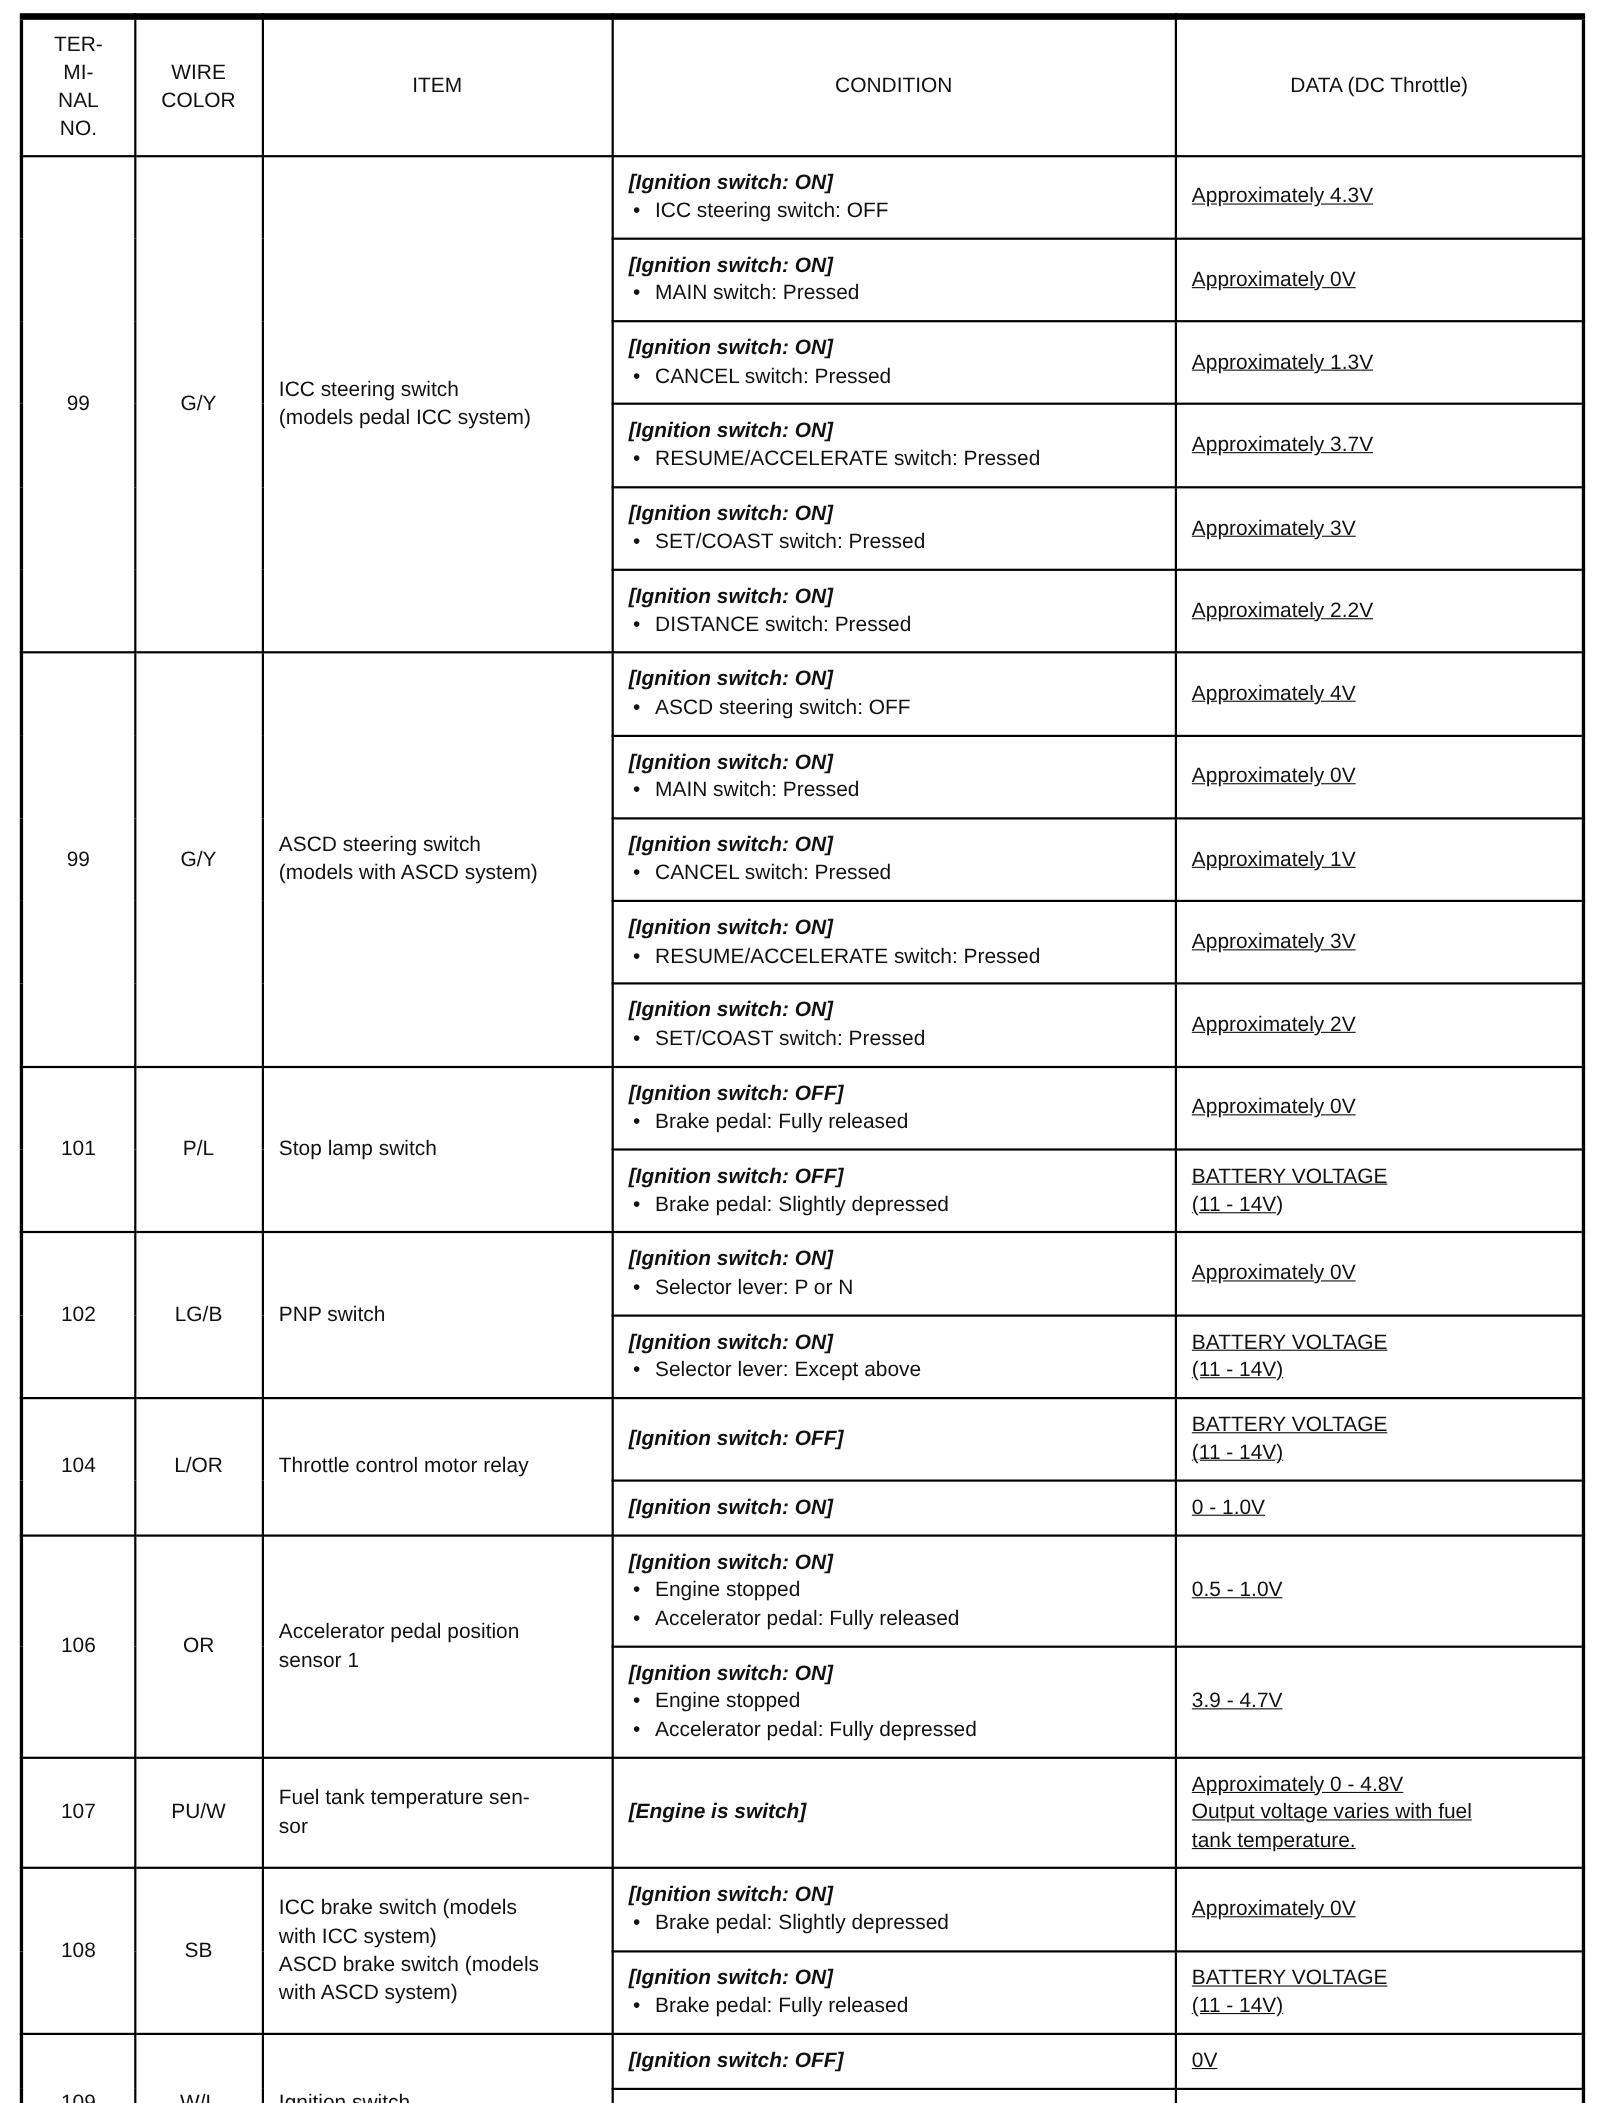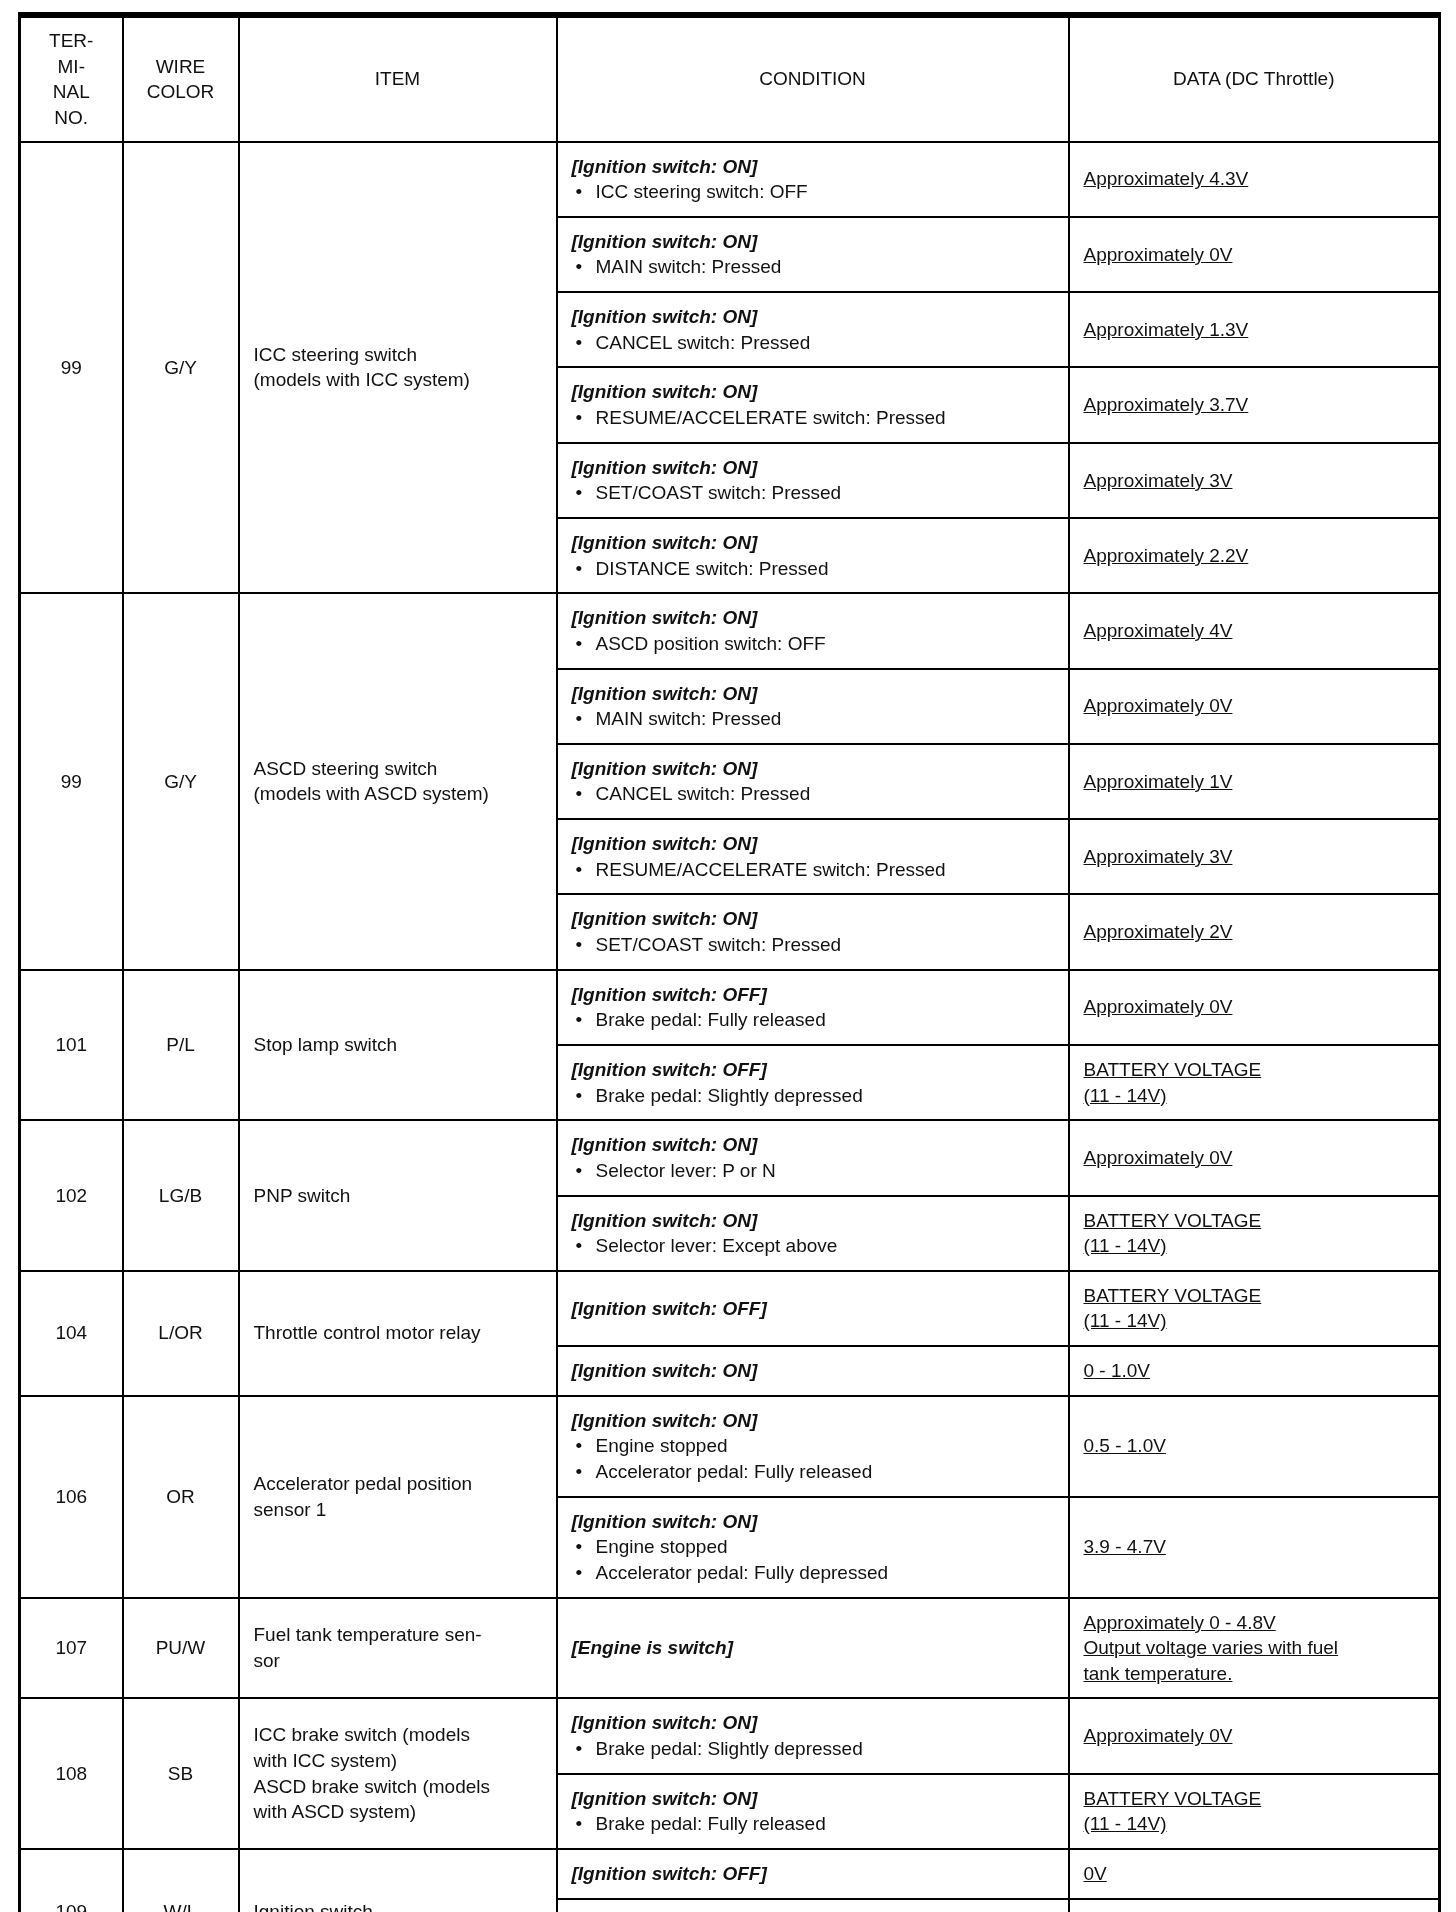--- a/index.html
+++ b/index.html
@@ -83,21 +83,21 @@
         <th>ITEM</th>
         <th>CONDITION</th>
         <th>DATA (DC Throttle)</th>
       </tr>
     </thead>
     <tbody>
         <tr>
           <td rowspan="6" class="col-terminal">99</td>
           <td rowspan="6" class="col-wire">G/Y</td>
           <td rowspan="6" class="col-item">ICC steering switch
-(models with ICC system)</td>
+(models pedal ICC system)</td>
           <td class="col-condition">
             <div class="cond-header">[Ignition switch: ON]</div>
             <div class="bullet-line">
               <span class="dot">•</span>
               <span class="bullet-text">ICC steering switch: OFF</span>
             </div>
           </td>
           <td class="col-data">Approximately 4.3V</td>
         </tr>
         <tr>
@@ -152,21 +152,21 @@
         </tr>
         <tr>
           <td rowspan="5" class="col-terminal">99</td>
           <td rowspan="5" class="col-wire">G/Y</td>
           <td rowspan="5" class="col-item">ASCD steering switch
 (models with ASCD system)</td>
           <td class="col-condition">
             <div class="cond-header">[Ignition switch: ON]</div>
             <div class="bullet-line">
               <span class="dot">•</span>
-              <span class="bullet-text">ASCD position switch: OFF</span>
+              <span class="bullet-text">ASCD steering switch: OFF</span>
             </div>
           </td>
           <td class="col-data">Approximately 4V</td>
         </tr>
         <tr>
           <td class="col-condition">
             <div class="cond-header">[Ignition switch: ON]</div>
             <div class="bullet-line">
               <span class="dot">•</span>
               <span class="bullet-text">MAIN switch: Pressed</span>

